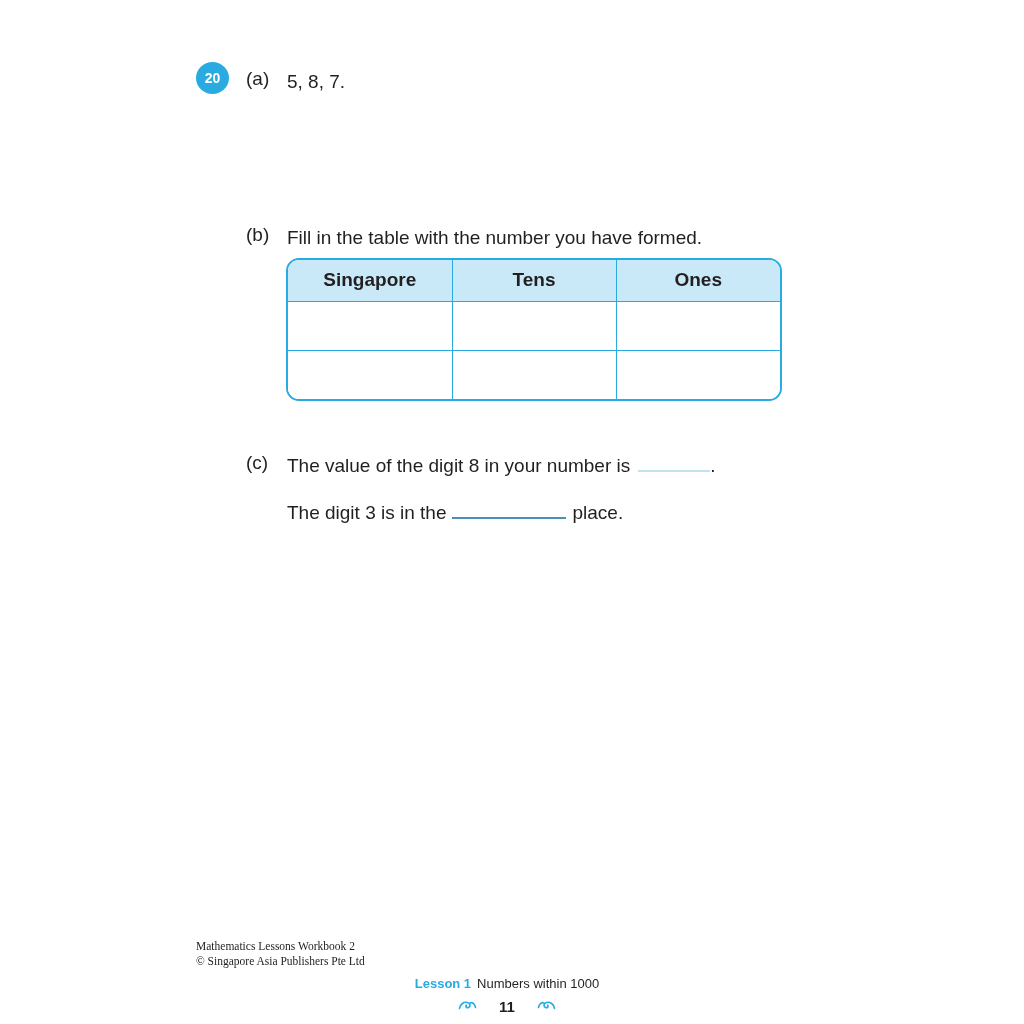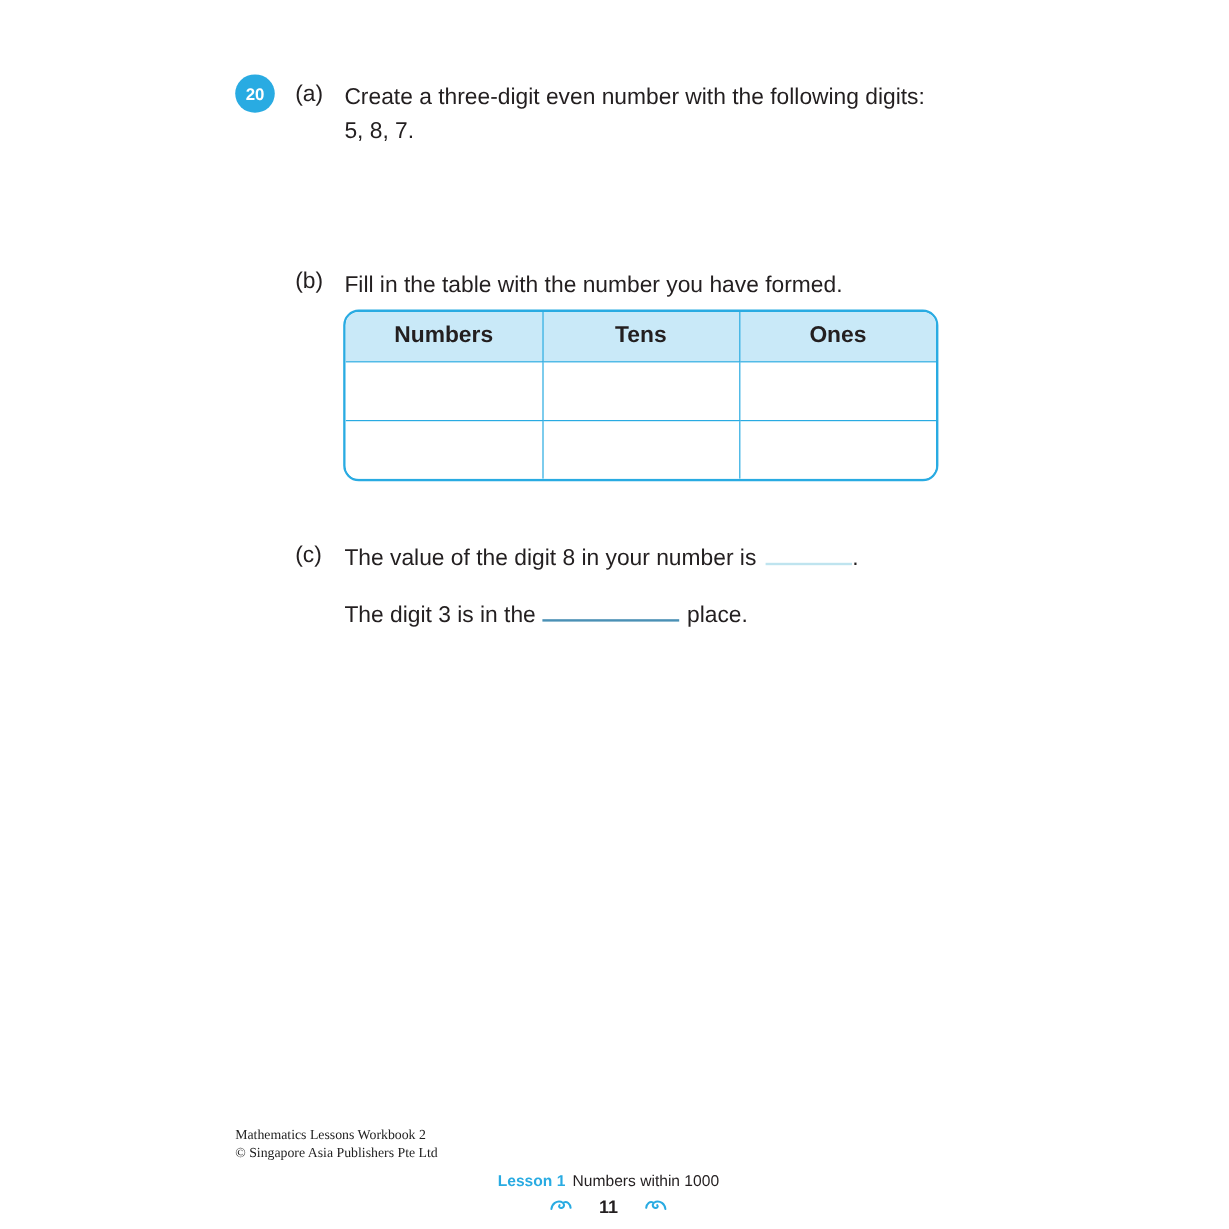--- a/index.html
+++ b/index.html
@@ -74,32 +74,31 @@
 </style>
 </head>
 <body>
 
 <div class="badge">
   <span>20</span>
 </div>
 
 <div class="part-label label-a">(a)</div>
 <div class="part-text text-a">
-  <div>Create a three-digit even number with the following digits:</div>
   <div>5, 8, 7.</div>
 </div>
 
 <div class="part-label label-b">(b)</div>
 <div class="part-text text-b">Fill in the table with the number you have formed.</div>
 
 <div class="table-wrap">
   <table class="pv-table">
     <thead>
       <tr>
-        <th>Numbers</th>
+        <th>Singapore</th>
         <th>Tens</th>
         <th>Ones</th>
       </tr>
     </thead>
     <tbody>
       <tr>
         <td></td>
         <td></td>
         <td></td>
       </tr>

